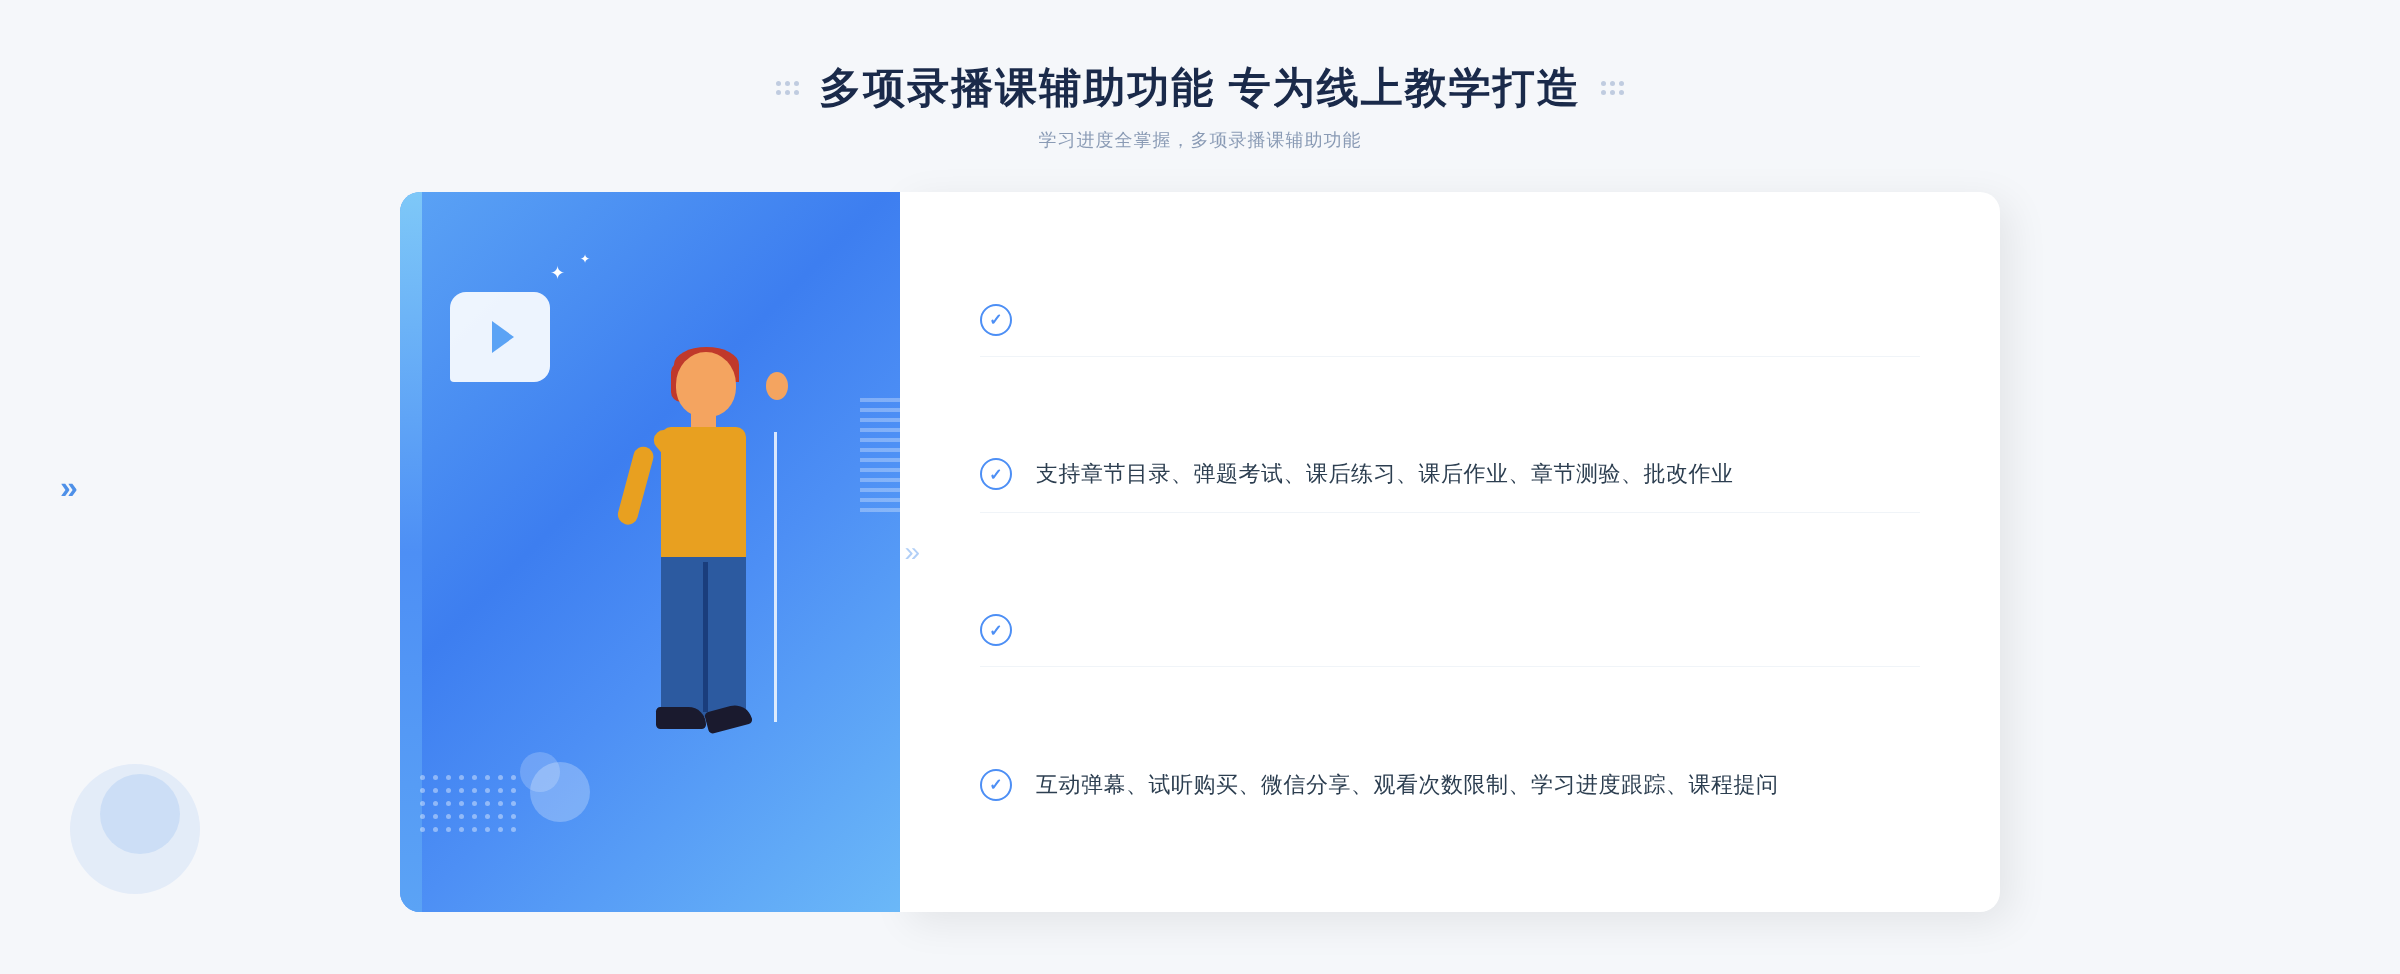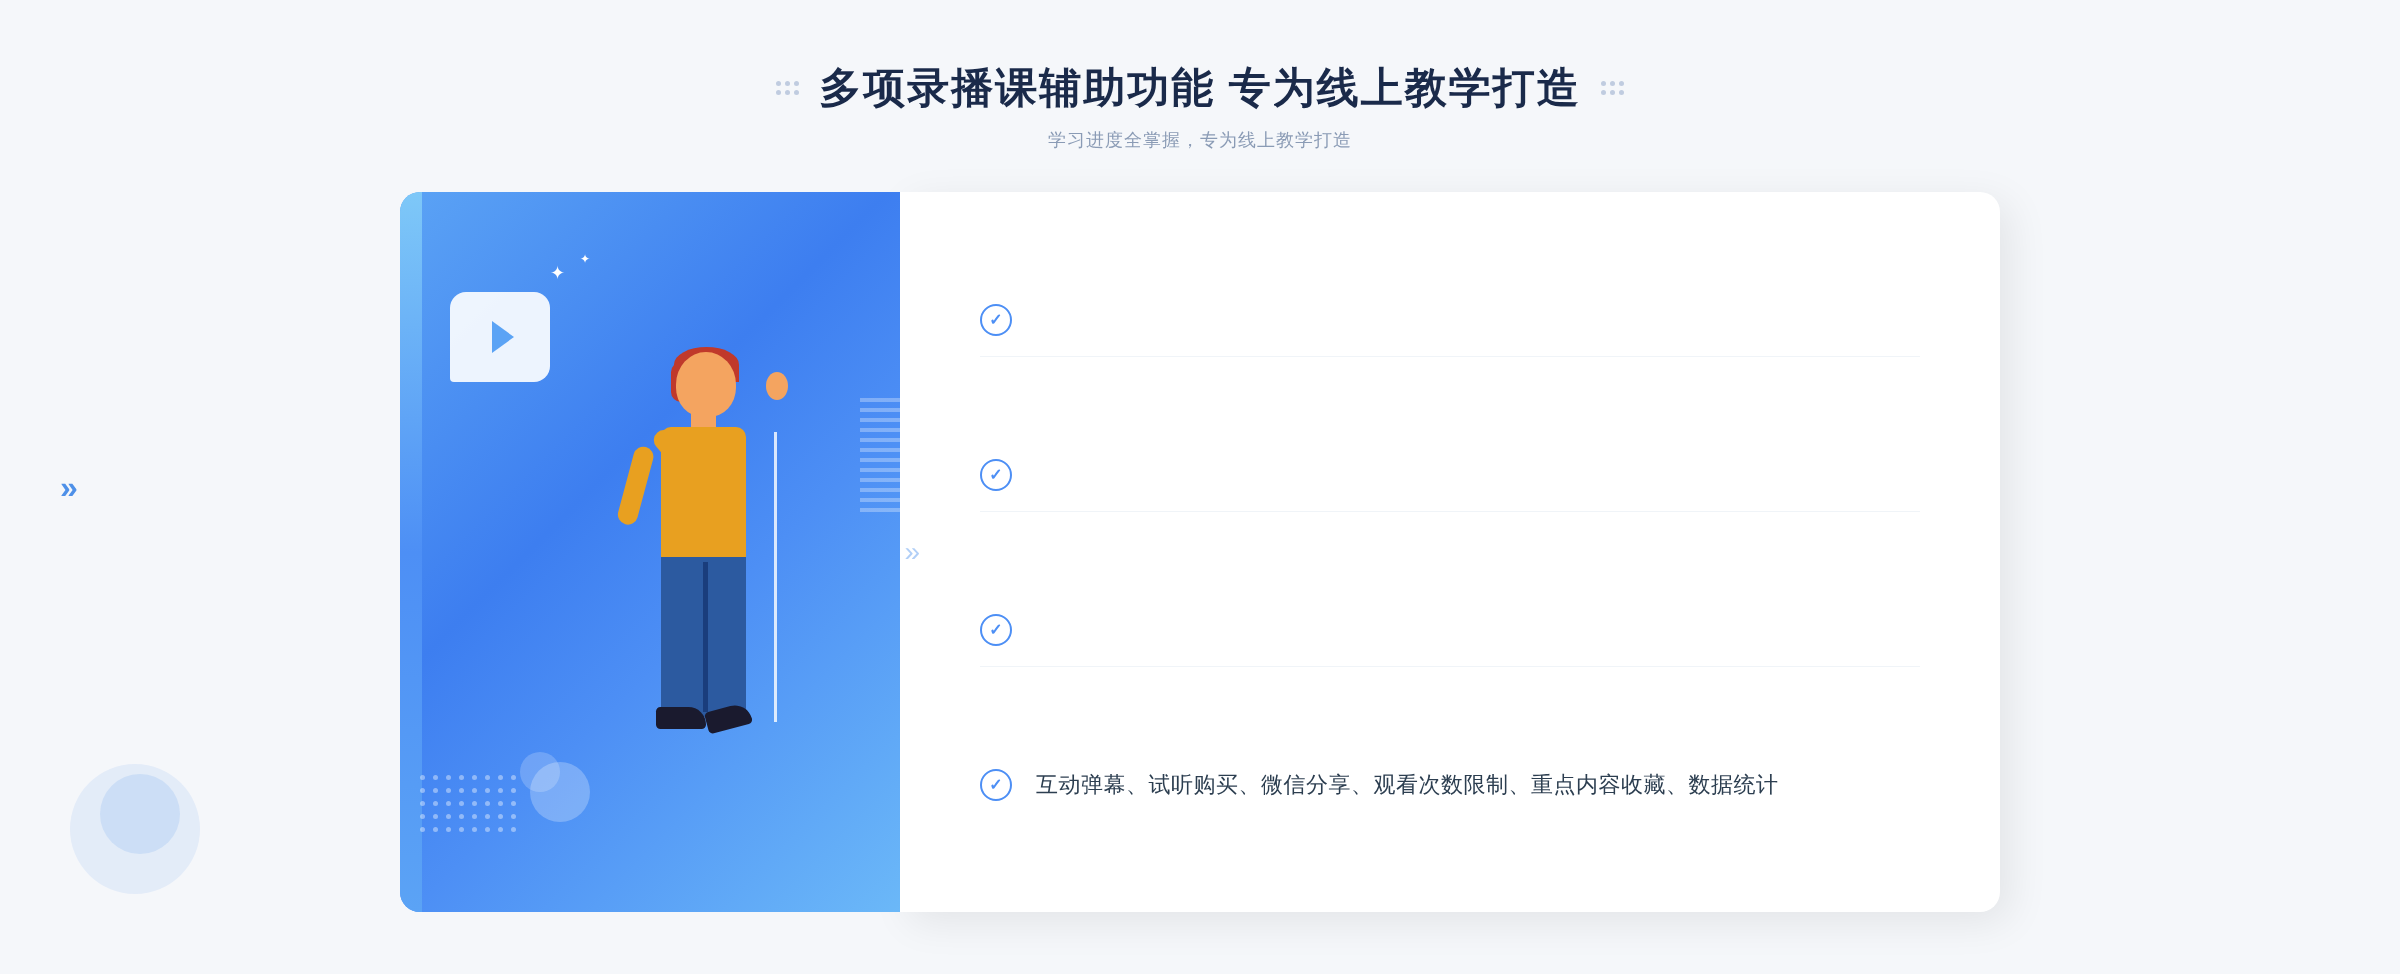--- a/index.html
+++ b/index.html
@@ -444,21 +444,21 @@
     <h1 class="main-title">多项录播课辅助功能 专为线上教学打造</h1>
     <div class="header-dots">
       <span></span>
         <span></span>
         <span></span>
       <span></span>
         <span></span>
         <span></span>
     </div>
   </div>
-  <p class="sub-title">学习进度全掌握，专为线上教学打造</p>
+  <p class="sub-title">学习进度全掌握，多项录播课辅助功能</p>
 </div>
 
 <div class="content-area">
 
   <div class="illustration-panel">
 
     <div class="vertical-bar"></div>
 
     <div class="play-bubble">
       <div class="play-triangle"></div>
@@ -541,29 +541,30 @@
     <div class="feature-item">
       <div class="check-icon">
         <span class="check-mark">✓</span>
       </div>
     </div>
 
     <div class="feature-item">
       <div class="check-icon">
         <span class="check-mark">✓</span>
       </div>
+      <p class="feature-text">支持章节目录、弹题考试、课后练习、课后作业、章节测验、批改作业</p>
     </div>
 
     <div class="feature-item">
       <div class="check-icon">
         <span class="check-mark">✓</span>
       </div>
     </div>
 
     <div class="feature-item">
       <div class="check-icon">
         <span class="check-mark">✓</span>
       </div>
-      <p class="feature-text">互动弹幕、试听购买、微信分享、观看次数限制、重点内容收藏、数据统计</p>
+      <p class="feature-text">互动弹幕、试听购买、微信分享、观看次数限制、学习进度跟踪、课程提问</p>
     </div>
 
   </div>
 </div>
 
 </body></html>

